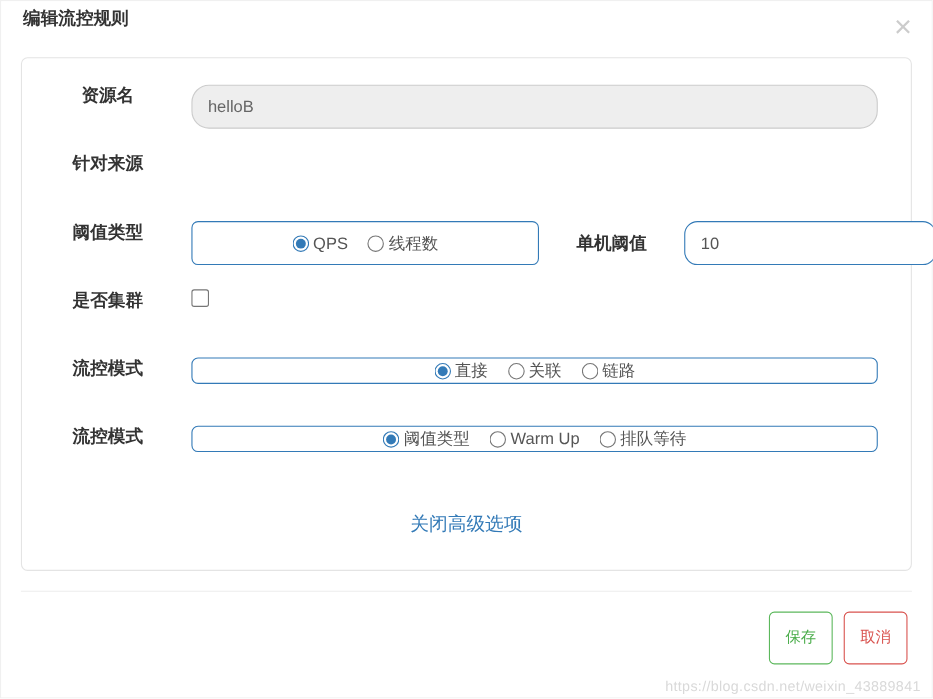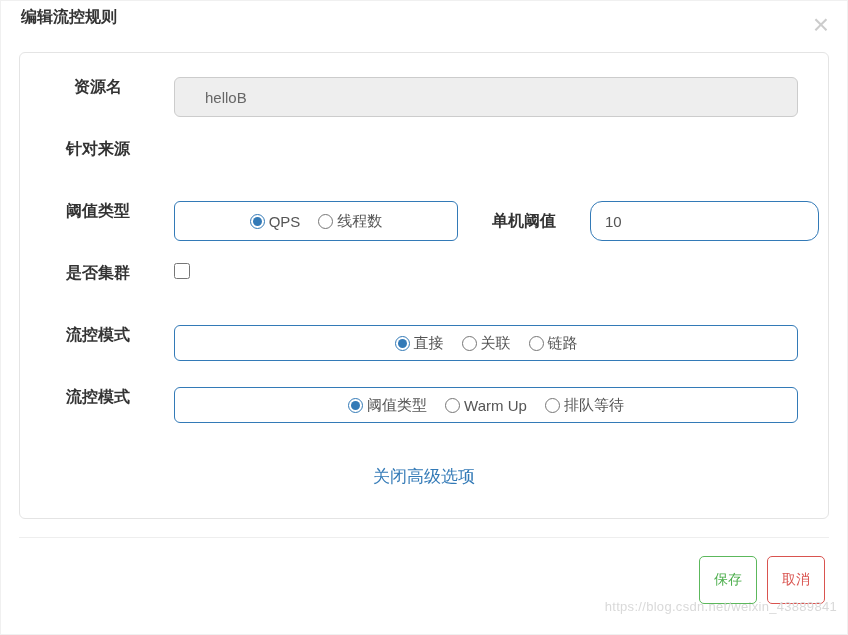--- a/index.html
+++ b/index.html
@@ -53,40 +53,40 @@
     .form-label {
       width: 96px;
       font-size: 16px;
       color: #333;
       font-weight: bold;
       text-align: center;
       flex-shrink: 0;
     }
     .form-control {
       height: 40px;
-      border-radius: 6px;
+      border-radius: 16px;
       border: 1px solid #ccc;
-      padding: 0 30px;
+      padding: 0 14px;
       font-size: 15px;
       color: #555;
       background: #fff;
       outline: none;
     }
     .form-control.readonly {
       background: #eeeeee;
       color: #666;
     }
     .full-width { flex: 1; margin-left: 28px; }
     .blue-border { border-color: #337ab7; }
     .radio-group-box {
       display: flex;
       align-items: center;
       justify-content: center;
       gap: 12px;
-      height: 36px;
+      height: 24px;
       border: 1px solid #337ab7;
       border-radius: 6px;
       padding: 0 18px;
     }
     .radio-option {
       display: flex;
       align-items: center;
       gap: 4px;
       cursor: pointer;
       color: #555;
@@ -99,21 +99,21 @@
       accent-color: #337ab7;
     }
     .threshold-row {
       display: flex;
       align-items: center;
       margin-left: 28px;
       flex: 1;
       gap: 0;
     }
     .threshold-radio-box {
-      width: 284px;
+      width: 316px;
       display: flex;
       align-items: center;
       justify-content: center;
       gap: 18px;
       height: 40px;
       border: 1px solid #337ab7;
       border-radius: 6px;
     }
     .threshold-mid-label {
       font-size: 16px;
@@ -179,21 +179,21 @@
     .btn-save {
       border: 1px solid #5cb85c;
       color: #4cae4c;
     }
     .btn-cancel {
       border: 1px solid #d9534f;
       color: #d9534f;
     }
     .watermark {
       position: absolute;
-      bottom: 20px;
+      bottom: 3px;
       right: 10px;
       color: #d9d9d9;
       font-size: 13px;
       letter-spacing: 0.3px;
     }
   </style>
 </head>
 <body>
 
 <div class="modal">

